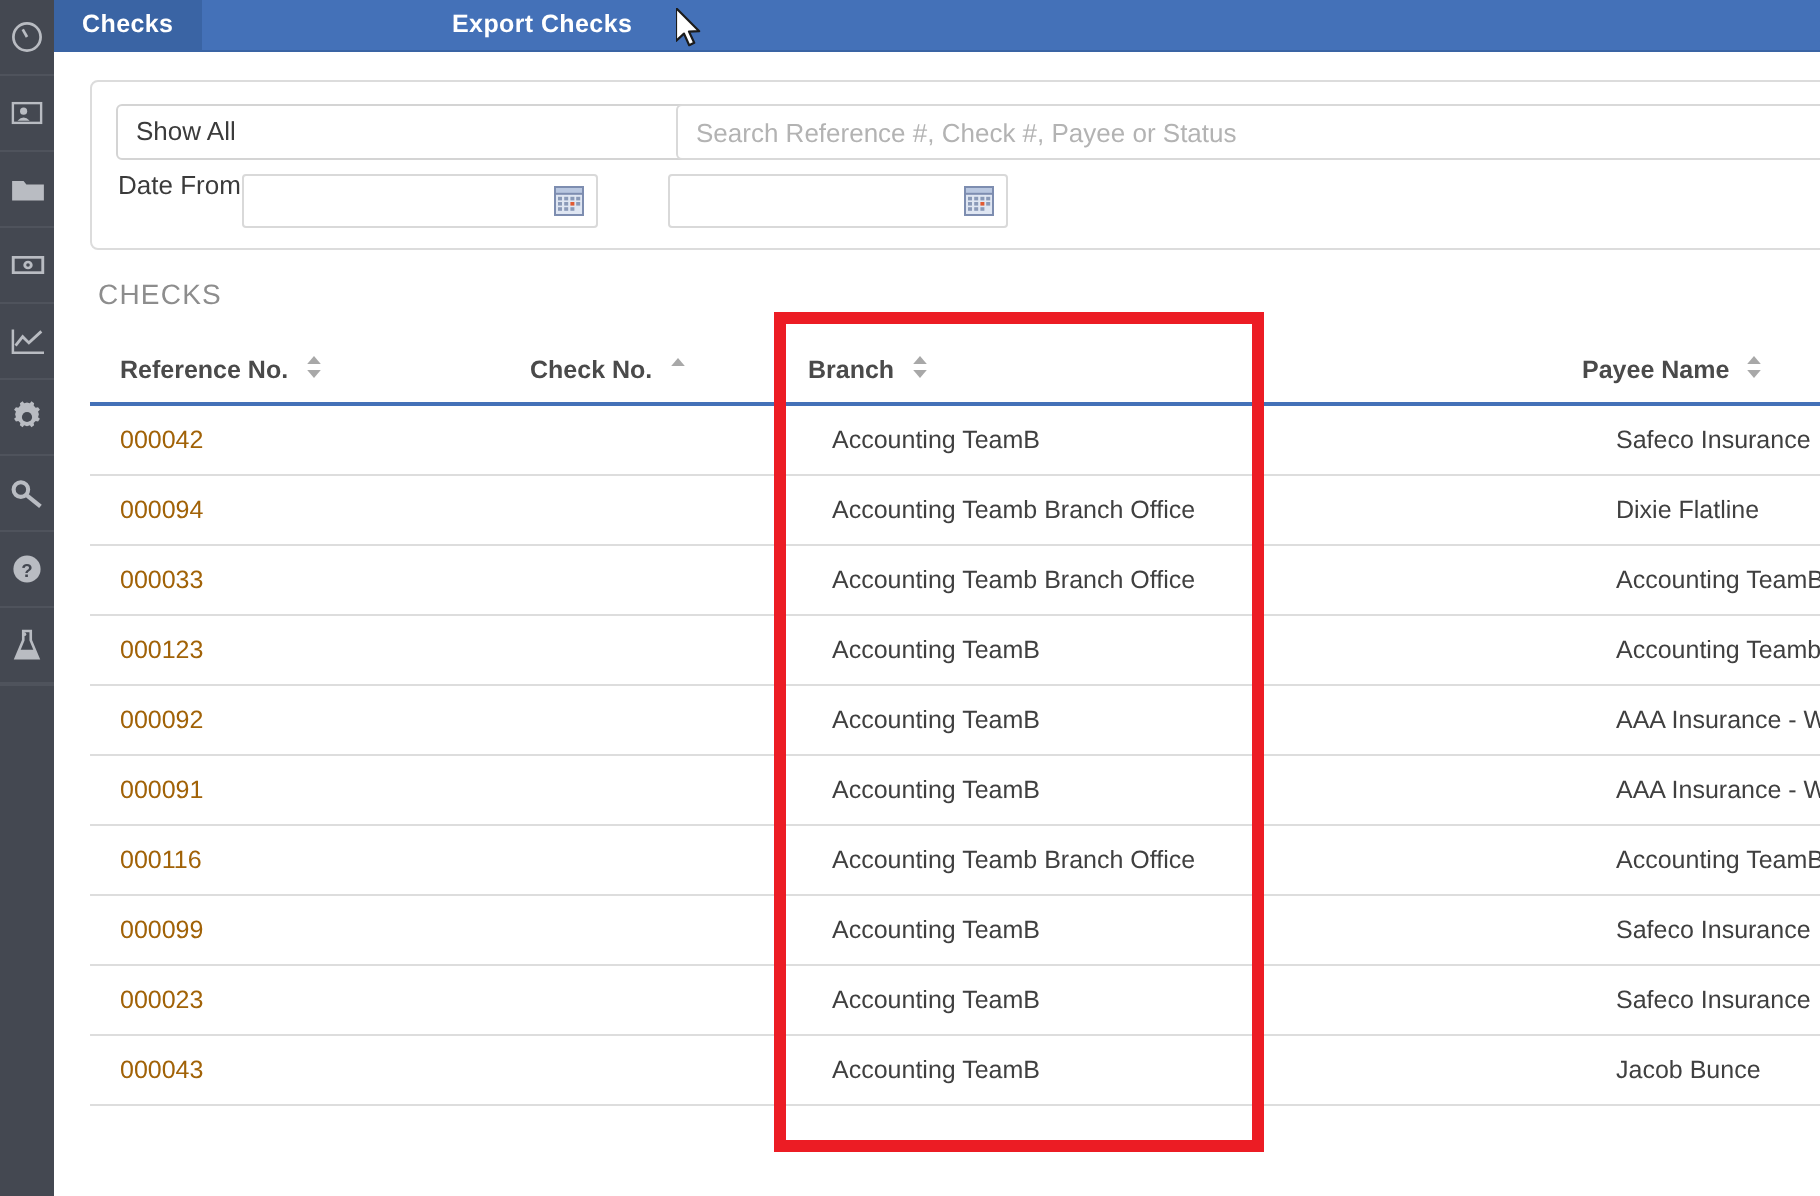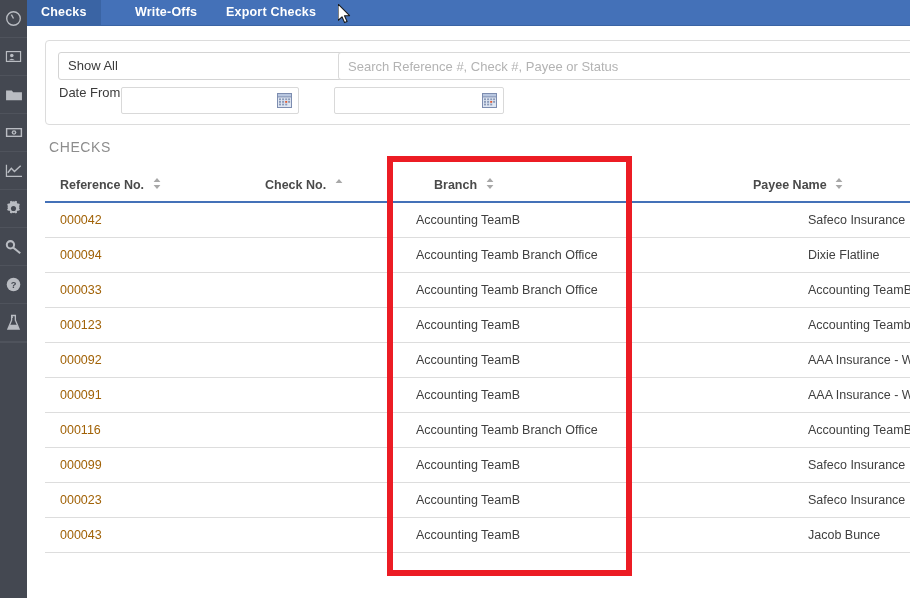--- a/index.html
+++ b/index.html
@@ -175,22 +175,22 @@
   }
   .th .sort {
     display: inline-block;
     margin-left: 5px;
     vertical-align: middle;
     position: relative;
     top: -1px;
   }
   .col-ref   { left: 15px; }
   .col-check { left: 220px; }
-  .col-branch{ left: 389px; }
-  .col-payee { left: 677px; padding-left: 31px; }
+  .col-branch{ left: 359px; }
+  .col-payee { left: 715px; padding-left: 31px; }
 
   .trow {
     position: relative;
     height: 35px;
     border-bottom: 1px solid #dddddd;
   }
   .cell {
     position: absolute;
     top: 10px;
     font-size: 12.5px;
@@ -304,21 +304,20 @@
           <path d="M4.2 11.5 h7.6 L14 16 H2 Z" fill="#b9bcc2"></path>
           <circle cx="6.6" cy="3.2" r="1" fill="#b9bcc2"></circle>
         </svg>
       </span>
     </div>
     <div class="rail-spacer"></div>
   </div>
 
   <div id="tabbar">
     <div class="tab tab-active" style="left:0px;">Checks</div>
-    <div class="tab" style="left:94px;">Write-Offs</div>
     <div class="tab" style="left:185px;">Export Checks</div>
   </div>
 
   <div id="content">
 
     <div id="filter-panel">
 
       <div id="select-show-all">
         <span>Show All</span>
         <span class="caret"></span>

